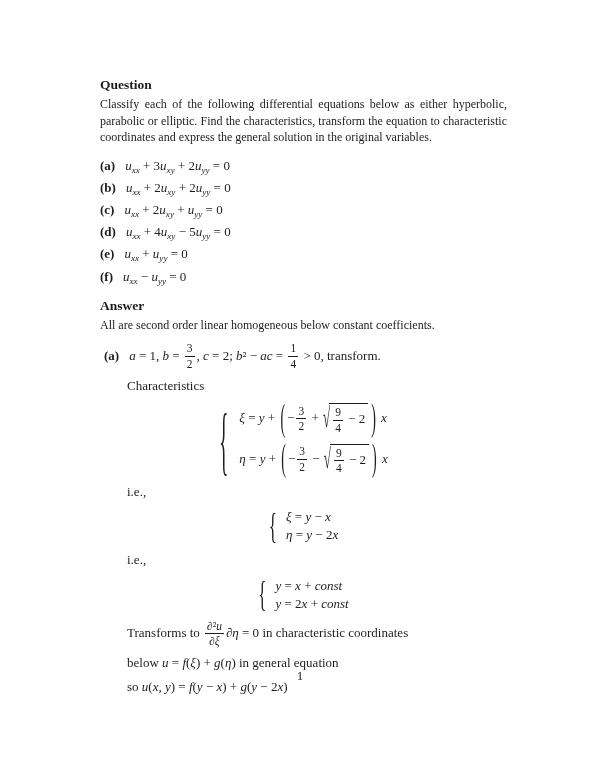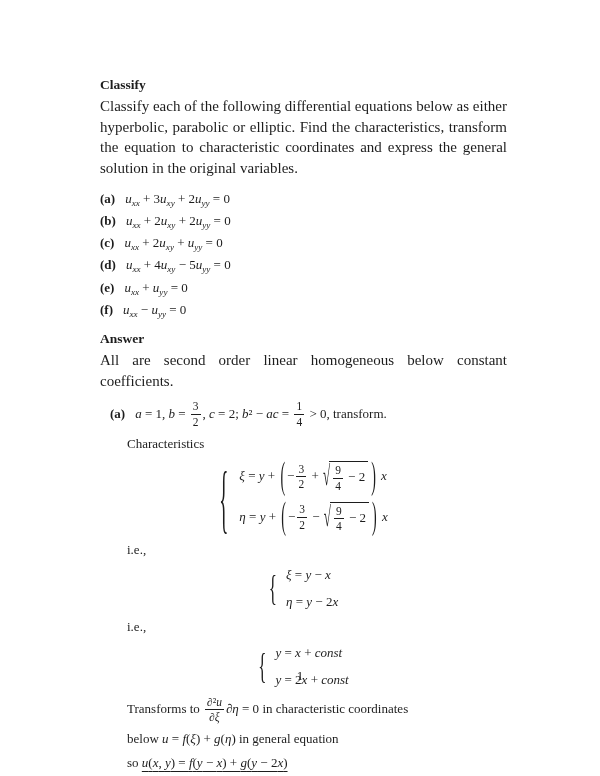--- a/index.html
+++ b/index.html
@@ -7,60 +7,60 @@
   .page {
     position: relative;
     width: 600px; height: 776px;
     background: #ffffff;
     font-family: "Liberation Serif", "DejaVu Serif", serif;
     color: #1d1d1d;
     overflow: hidden;
   }
   .content { position:absolute; left:100px; top:77px; width:407px; }
   .heading { font-size:13.5px; font-weight:bold; margin:0 0 3px 0; }
-  .body-text { font-size:15px; line-height:1.38; margin:0; text-align:justify; }
+  .body-text { font-size:12px; line-height:1.38; margin:0; text-align:justify; }
   .eq-list { margin:11px 0 12px 0; }
   .eq-item { font-size:13px; line-height:1.4; margin:4px 0; white-space:nowrap; }
   .item-label { font-weight:bold; margin-right:10px; }
-  .ans-line { margin:9px 0 5px 10px; }
+  .ans-line { margin:9px 0 5px 4px; }
   .cont { font-size:13px; line-height:1.4; margin:6px 0 6px 27px; }
   .display { text-align:center; margin:8px 0; }
   .system { display:inline-flex; align-items:center; text-align:left; }
   .sys-brace { display:inline-block; line-height:1; transform-origin:50% 50%; font-weight:400; }
   .sys-brace.lg { font-size:19px; transform:scaleY(4.0); margin-right:11px; }
   .sys-brace.sm { font-size:17px; transform:scaleY(2.05); margin-right:9px; }
   .sys-rows { display:flex; flex-direction:column; align-items:flex-start; }
   .sys-rows.lg { gap:9px; }
-  .sys-rows.sm { gap:11px; }
+  .sys-rows.sm { gap:2px; }
   .sys-row { font-size:13px; white-space:nowrap; }
   .math { font-size:13px; }
   sub { font-size:0.7em; vertical-align:-0.3em; line-height:0; }
   .frac { display:inline-block; vertical-align:middle; text-align:center;
           font-size:0.88em; line-height:1.12; margin:0 2px; }
   .frac .num { display:block; border-bottom:1px solid currentColor; padding:0 2px 1px 2px; }
   .frac .den { display:block; padding:1px 2px 0 2px; }
   .sqrt { display:inline-flex; align-items:center; vertical-align:middle; margin:0 1px; }
   .sqrt-sign { display:inline-block; line-height:1; transform:scaleY(2.15);
                transform-origin:50% 60%; margin-right:-1px; font-style:normal; }
   .sqrt-body { display:inline-block; border-top:1px solid currentColor; padding:2px 3px 0 2px; white-space:nowrap; }
   .bigp { display:inline-block; vertical-align:middle; line-height:1; font-size:14px;
           transform:scaleY(2.75); transform-origin:50% 50%; margin:0 2px; font-style:normal; }
   .mtext { font-style:normal; }
-  .munder { text-decoration:underline; text-underline-offset:3.5px; text-decoration-thickness:0.9px;text-align:center; }
+  .munder { text-underline-offset:3.5px; text-decoration-thickness:0.9px;text-align:center; }
   .pageno { position:absolute; top:668px; left:0; width:600px; text-align:center; font-size:13px; }
   i { font-family:inherit; }
 </style>
 </head>
 <body>
 
 <div class="page">
   <main class="content">
 
     <section>
-      <h2 class="heading">Classify</h2>
+      <h2 class="heading">Question</h2>
       <p class="body-text">Classify each of the following differential equations below as either hyperbolic, parabolic or elliptic. Find the characteristics, transform the equation to characteristic coordinates and express the general solution in the original variables.</p>
 
       <div class="eq-list">
         <div class="eq-item">
           <span class="item-label">(a)</span><span class="math"><i>u</i><sub><i>xx</i></sub> + 3<i>u</i><sub><i>xy</i></sub> + 2<i>u</i><sub><i>yy</i></sub> = 0</span>
         </div>
         <div class="eq-item">
           <span class="item-label">(b)</span><span class="math"><i>u</i><sub><i>xx</i></sub> + 2<i>u</i><sub><i>xy</i></sub> + 2<i>u</i><sub><i>yy</i></sub> = 0</span>
         </div>
         <div class="eq-item">

